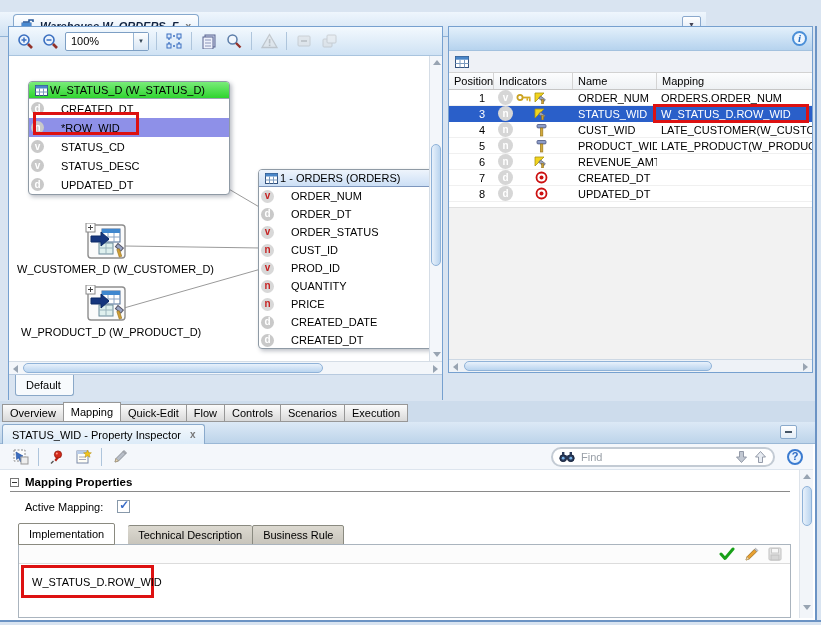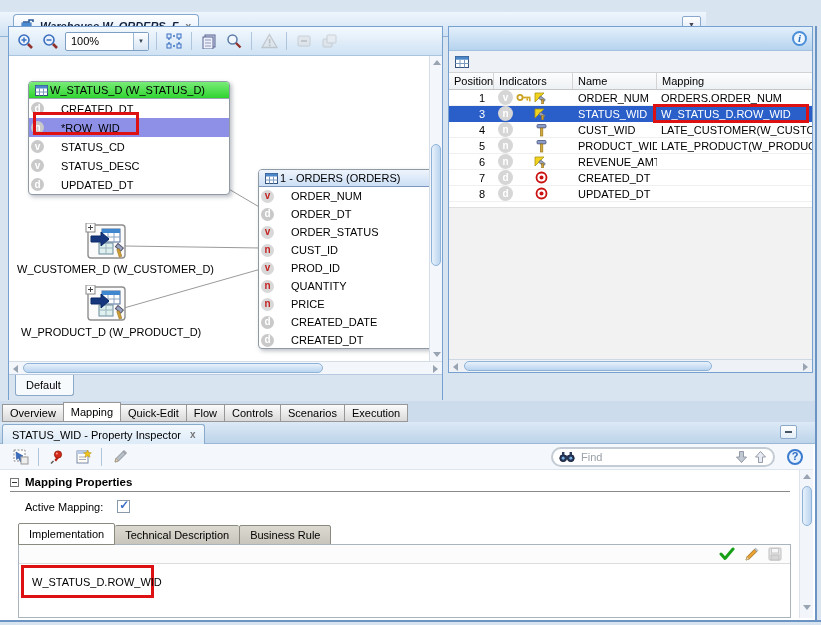--- a/index.html
+++ b/index.html
@@ -127,21 +127,21 @@
   .collapse-box::after { content:""; position:absolute; left:1px; top:3px; width:5px; height:1px; background:#333; }
   .am-row { position:absolute; left:25px; top:30px; display:flex; align-items:flex-end; gap:14px; }
   .checkbox { width:13px; height:13px; border:1px solid #8899aa; background:#fff; position:relative; }
   .checkbox.checked::after { content:"✓"; position:absolute; left:1px; top:-3px; color:#3a6cc8; font-weight:bold; font-size:12px; }
 
   .subtabs { position:absolute; left:18px; top:53px; display:flex; align-items:flex-end; }
   .stab { height:20px; padding:0 10px; display:flex; align-items:center; background:linear-gradient(#dcd9d0,#c8c5bc);
     border:1px solid #8a8a80; border-right:none; border-radius:2px 2px 0 0; }
   .stab:last-child { border-right:1px solid #8a8a80; }
   .stab.active { background:#fff; height:22px; border-right:1px solid #8a8a80; z-index:2; }
-  .stab.active + .stab { border-left:none; }
+  .stab.active + .stab { border-left:none;margin-left:13px; }
 
   .expr-box { position:absolute; left:18px; top:74px; width:773px; height:74px; border:1px solid #aab4be; background:#fff; }
   .expr-strip { height:19px; border-bottom:1px solid #dcdcdc; background:#fcfcfc; display:flex; align-items:center; justify-content:flex-end; gap:9px; padding:0 8px; }
   .expr-area { position:relative; height:54px; }
   .expr-redbox { position:absolute; left:2px; top:1px; width:133px; height:33px; border:3px solid #dd1111; display:flex; align-items:center; }
   .expr-text { padding-left:8px; white-space:nowrap; }
 
   .pi-vscroll { position:absolute; left:799px; top:48px; width:14px; height:148px; background:#f2f5f9; border-left:1px solid #dde3ea; }
 
   

